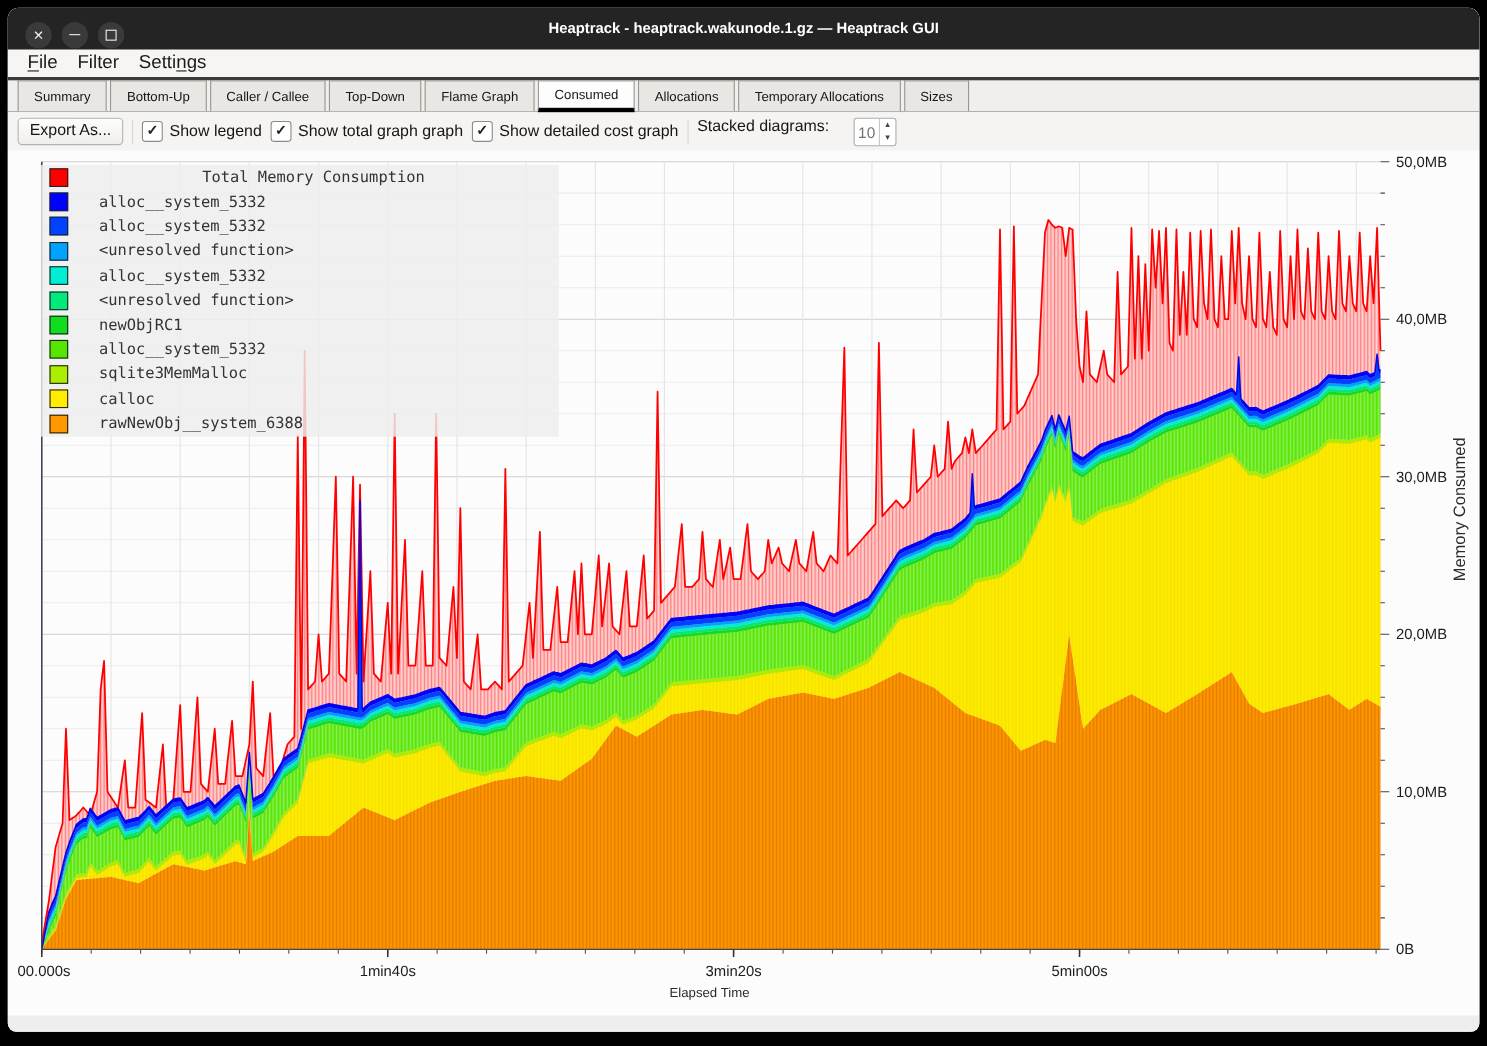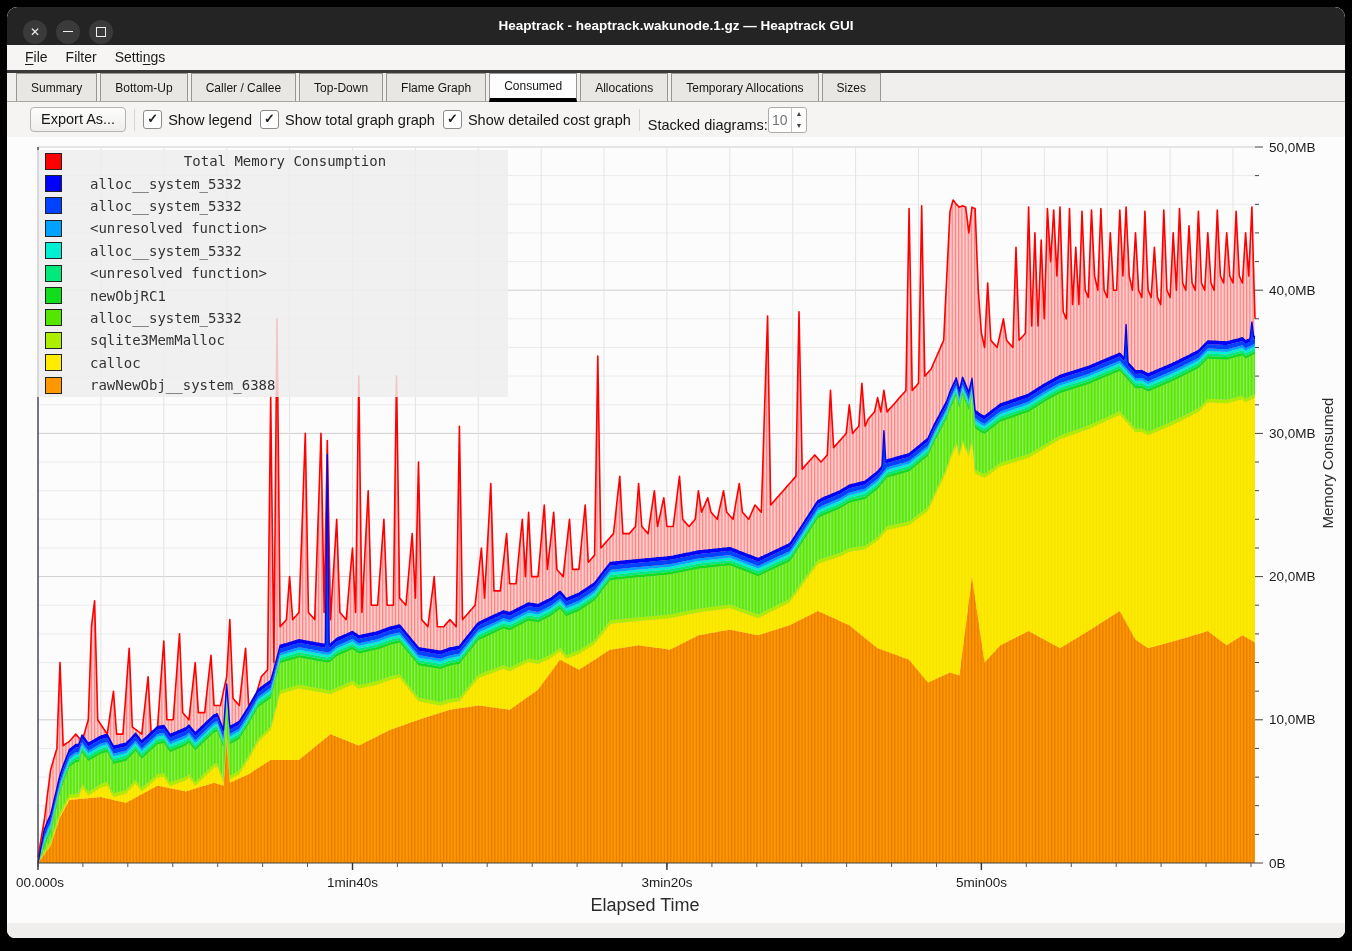--- a/index.html
+++ b/index.html
@@ -10,53 +10,53 @@
   .titlebar{position:relative;height:38px;background:#242424;border-radius:10px 10px 0 0;}
   .title{position:absolute;left:0;right:0;top:0;height:38px;line-height:38px;text-align:center;
     color:#ffffff;font-weight:bold;font-size:13.5px;border-radius:18px;}
   .wbtn{position:absolute;top:13px;width:24px;height:24px;border-radius:50%;background:#3a3a3a;
     color:#efefef;text-align:center;line-height:24px;font-size:12px;cursor:default;}
   .wbtn.close{left:16px}.wbtn.min{left:49px}.wbtn.max{left:82px}
   .maxglyph{display:inline-block;width:8px;height:8px;border:1.5px solid #efefef;margin-top:7px;}
   .minglyph{display:inline-block;width:10px;height:0;border-bottom:1.8px solid #efefef;margin-bottom:4px;}
   
   .menubar{height:25px;background:#f6f5f3;display:flex;align-items:center;padding-left:9px;}
-  .menu-item{font-size:14px;color:#1a1a1a;padding:0 9px;height:25px;line-height:24px;}
+  .menu-item{font-size:17px;color:#1a1a1a;padding:0 9px;height:25px;line-height:24px;}
   .menu-item u{text-decoration:underline;text-underline-offset:2px;}
   
   .tabbar{height:28px;background:#f1efed;border-top:3px solid #3a3a3a;display:flex;
     align-items:stretch;padding-left:9px;border-bottom:1px solid #a9a7a3;box-sizing:content-box;}
   .tab{font-size:12px;color:#161616;background:#e9e7e4;border:1px solid #989691;border-bottom:none;
     padding:0 14px;display:flex;align-items:center;margin-right:3px;position:relative;top:0;}
   .tab.active{background:#fdfdfd;margin-bottom:-1px;border-bottom:4px solid #000000;font-weight:normal;}
   
-  .toolbar{height:35px;background:#f5f4f2;display:flex;align-items:center;padding-left:23px;gap:8px;}
+  .toolbar{height:35px;background:#f5f4f2;display:flex;align-items:center;padding-left:9px;gap:8px;}
   .btn{font-size:14.5px;color:#161616;background:linear-gradient(#fdfdfd,#efeeec);
     border:1px solid #b5b3af;border-radius:4px;padding:3px 10px 4px 10px;}
   .vsep{width:1px;height:22px;background:#d8d6d2;}
   .chk{display:flex;align-items:center;gap:6px;font-size:14.5px;color:#161616;}
   .box{width:17px;height:17px;background:#fff;border:1px solid #8d8b87;border-radius:3px;
     text-align:center;line-height:15px;font-size:13px;color:#222;font-weight:bold;}
-  .spinwrap{display:flex;align-items:flex-end;gap:0;font-size:14.5px;color:#161616;}
+  .spinwrap{display:flex;align-items:flex-start;gap:22px;font-size:14.5px;color:#161616;}
   .spin{display:flex;border:1px solid #aeaca8;border-radius:3px;background:#fff;height:24px;}
   .spinval{width:22px;text-align:center;line-height:24px;font-size:14px;color:#737373;}
   .spinbtns{display:flex;flex-direction:column;border-left:1px solid #c9c7c3;width:14px;}
   .spinbtns div{flex:1;font-size:7px;line-height:11px;text-align:center;color:#444;}
   
   .chartzone{position:relative;width:1338px;height:786px;background:#fcfcfc;}
   .chartzone svg{position:absolute;left:0;top:0;}
   .legend{position:absolute;left:30px;top:13px;width:471px;height:247px;
     background:rgba(237,237,237,0.84);font-family:"DejaVu Sans Mono","Liberation Mono",monospace;
     font-size:14px;color:#333;}
   .lrow{display:flex;align-items:center;height:22.4px;padding-left:8px;}
   .swatch{width:17px;height:17px;border:1px solid #222;box-sizing:border-box;flex:none;}
   .ltext{margin-left:28px;white-space:pre;}
   .lrow.titlerow .ltext{margin-left:0;flex:1;text-align:center;}
   .axis-title-x{position:absolute;left:0;width:1276px;text-align:center;top:758px;
-    font-size:18px;color:#2b2b2b;}
+    font-size:12px;color:#2b2b2b;}
   .axis-title-y{position:absolute;left:1306px;top:369px;transform:rotate(-90deg);
     transform-origin:center;font-size:15px;color:#2b2b2b;white-space:nowrap;width:28px;}
   .footer{height:21px;background:#efeeec;}
 </style>
 </head>
 <body>
 
 <div class="window">
   <div class="titlebar">
     <div class="wbtn close">✕</div>

